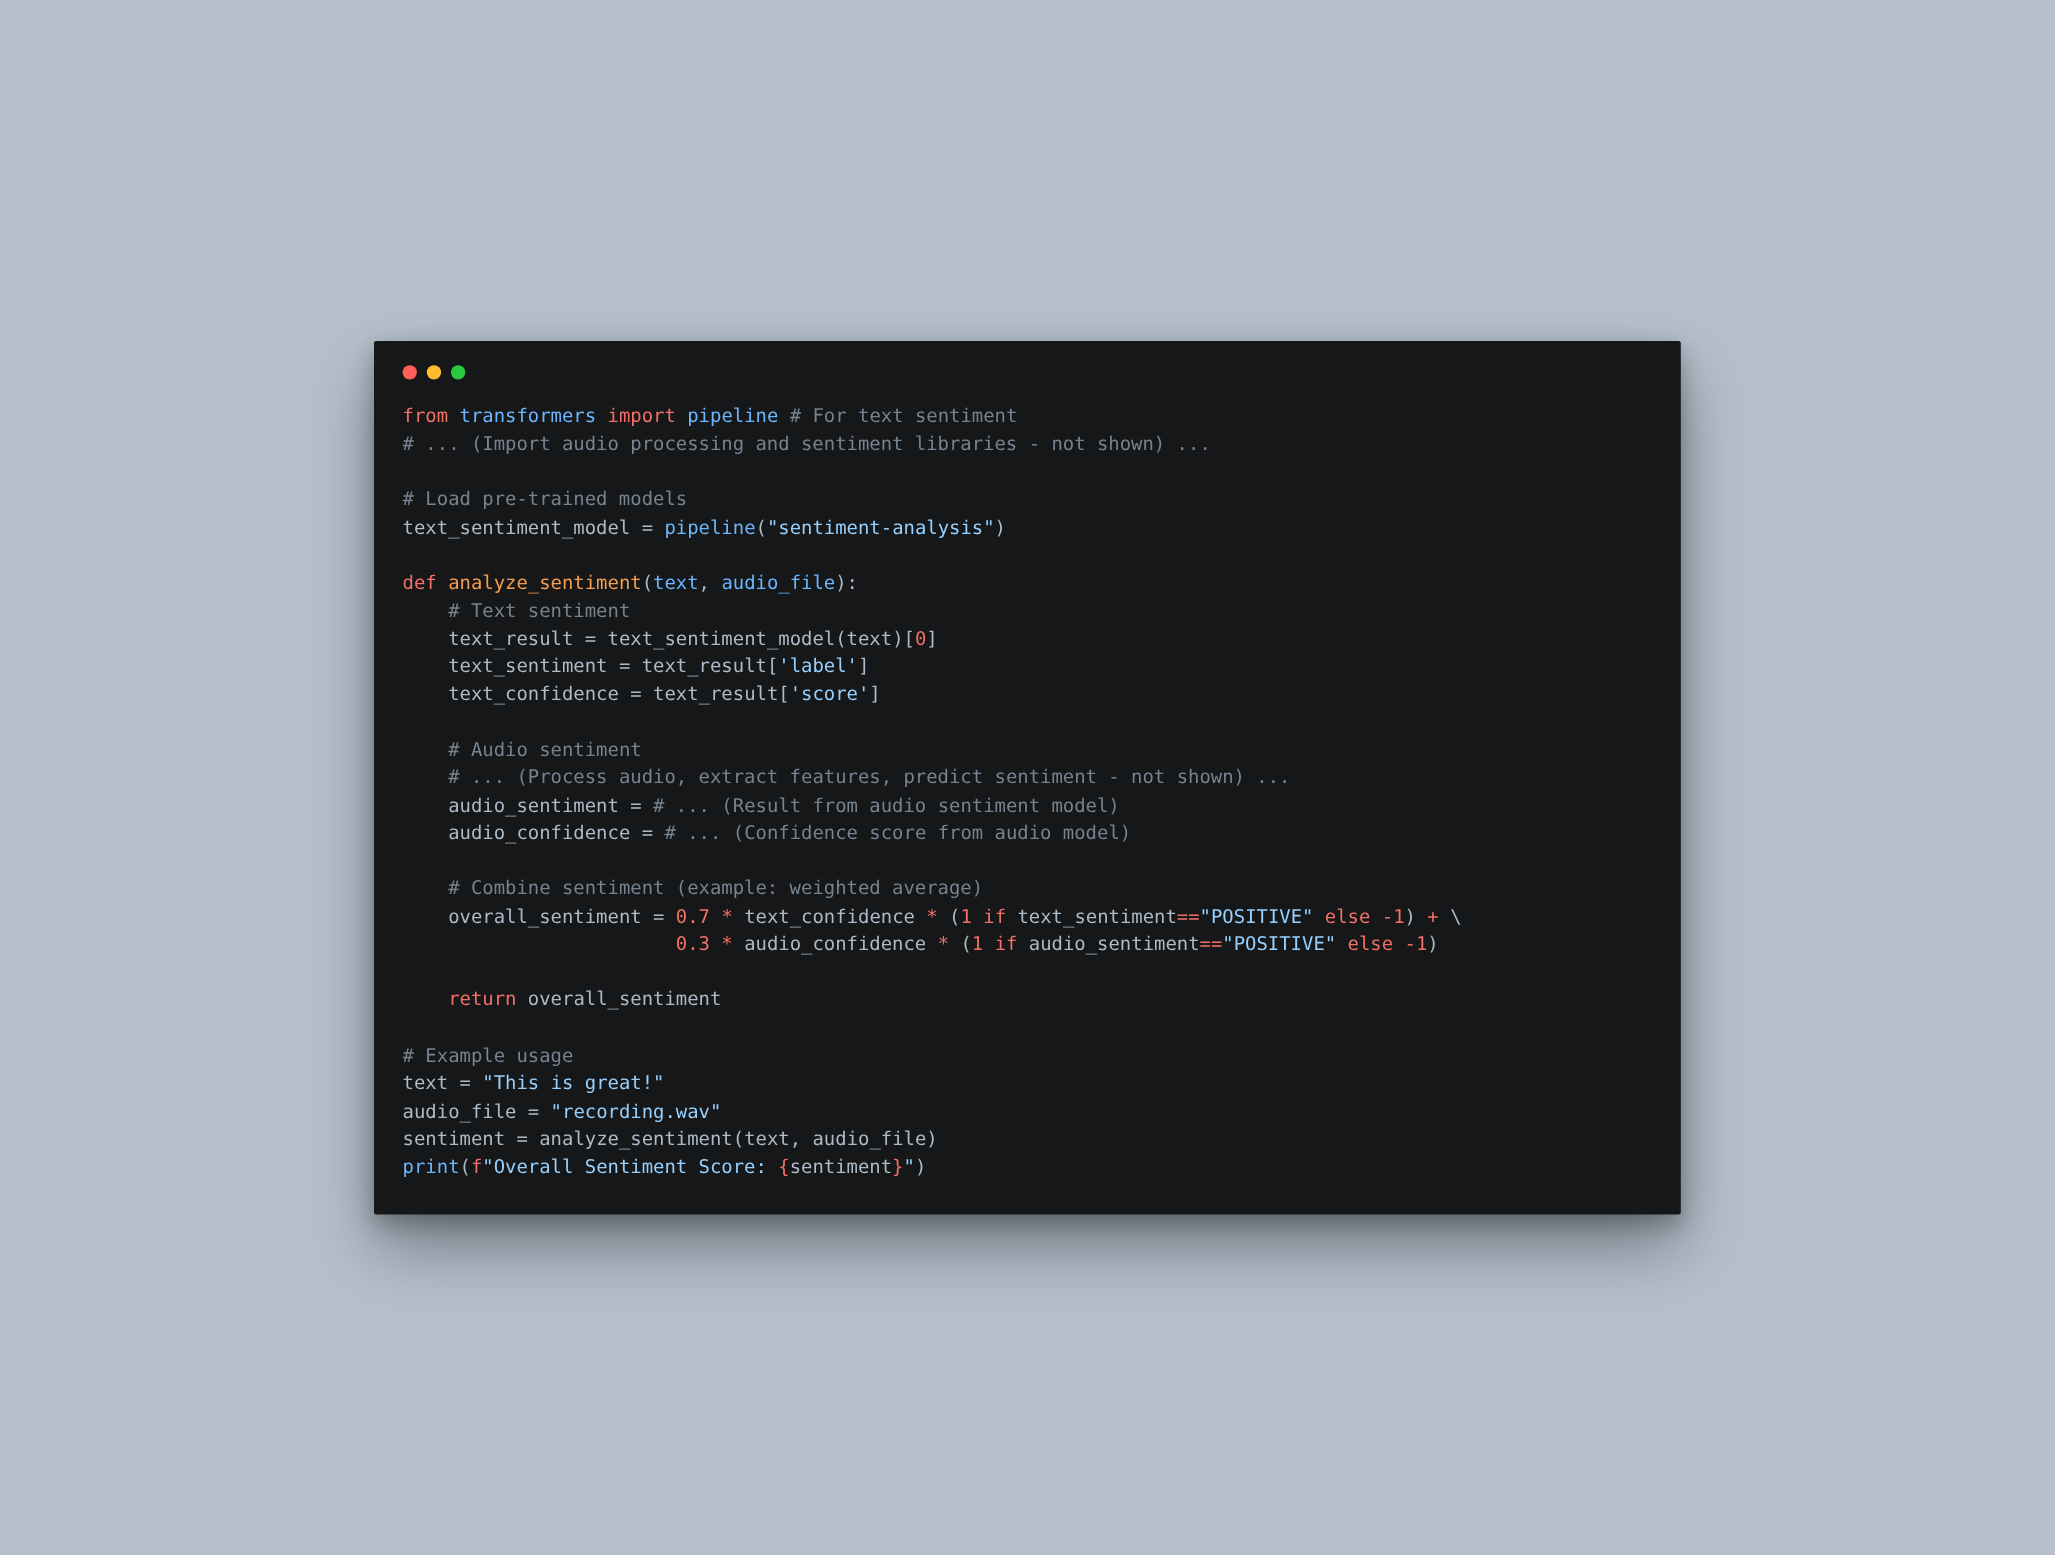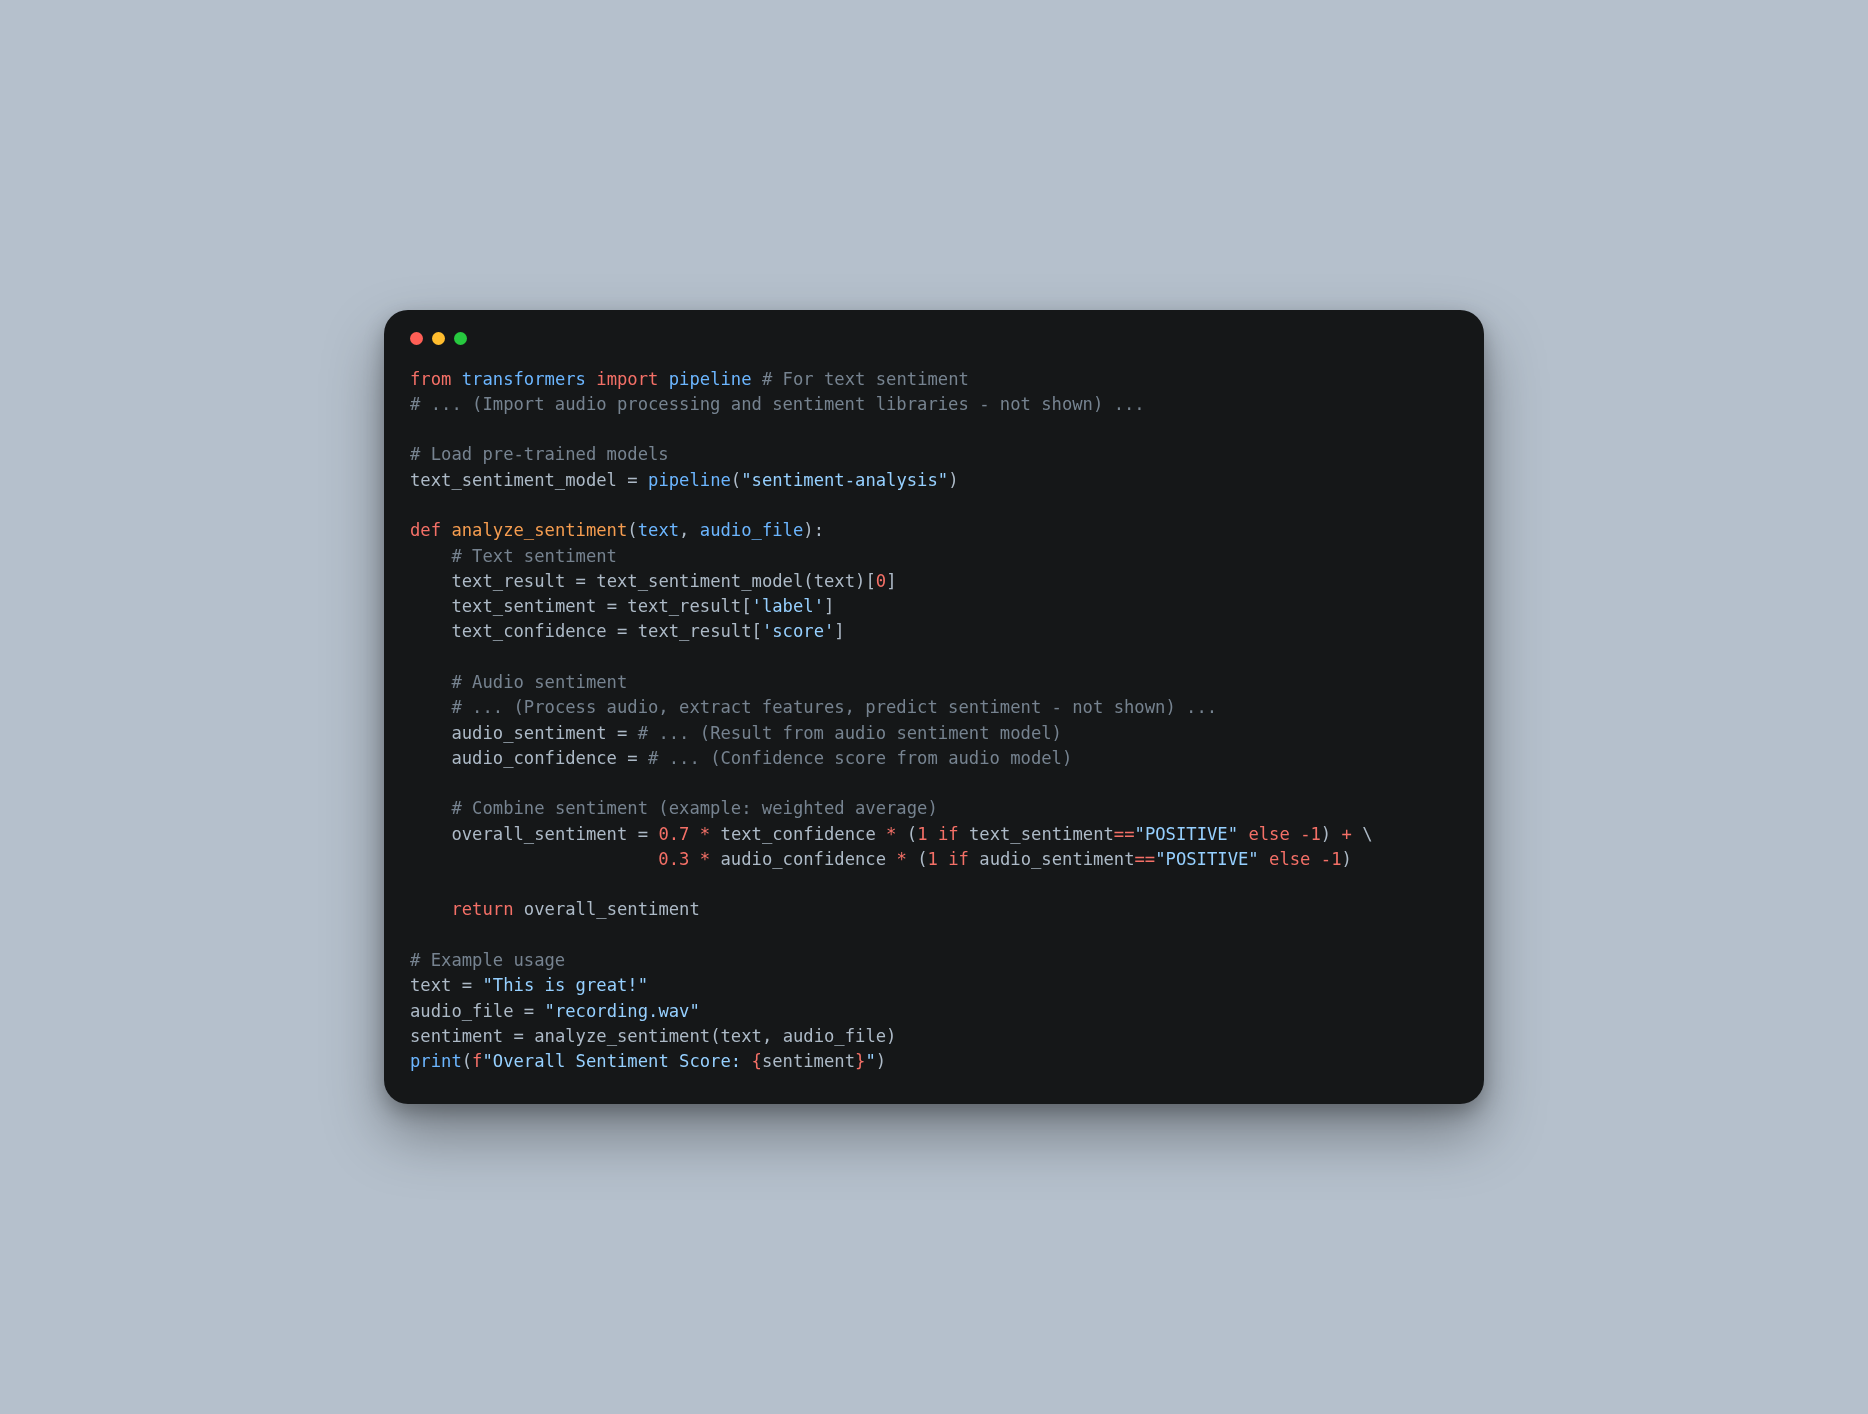--- a/index.html
+++ b/index.html
@@ -7,23 +7,23 @@
     background: #b5c0cc;
     display: flex;
     justify-content: center;
     align-items: center;
     min-height: 100vh;
     padding: 55px;
     font-family: ui-monospace, SFMono-Regular, Menlo, Monaco, Consolas, monospace;
   }
   .window {
     background: #151718;
-    border-radius: 24px;
+    border-radius: 2px;
     box-shadow: 0 30px 60px rgba(0,0,0,0.35), 0 8px 20px rgba(0,0,0,0.25);
-    width: 1100px;
+    width: 1188px;
     padding: 22px 26px 30px 26px;
   }
   .traffic-lights {
     display: flex;
     gap: 9px;
     margin-bottom: 22px;
   }
   .dot {
     width: 13px;
     height: 13px;

